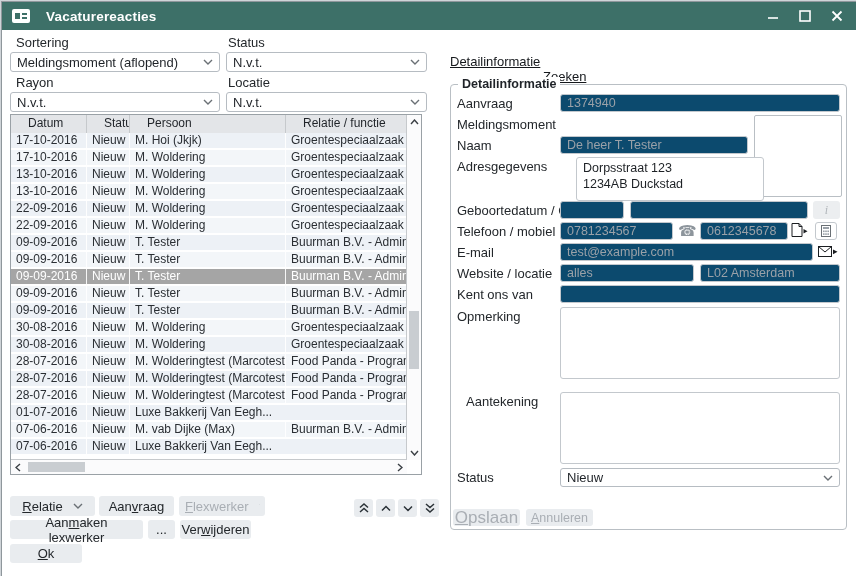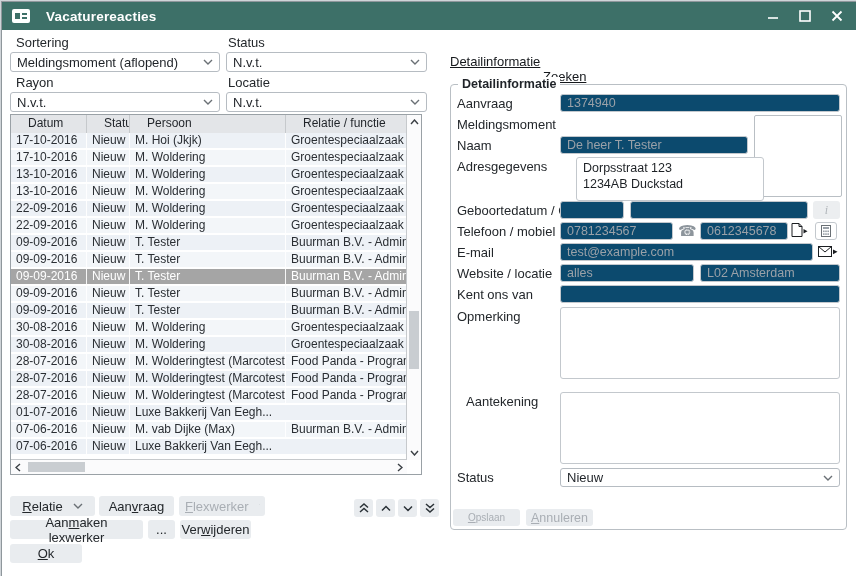--- a/index.html
+++ b/index.html
@@ -388,20 +388,20 @@
   <div class="area" style="left:558px;top:390px;width:280px;height:72px;"></div>
 
   <span class="lbl" style="left:455px;top:468px;">Status</span>
   <div class="combo" style="left:558px;top:466px;width:280px;height:19px;">
     <span>Nieuw</span>
     <svg class="caret" width="10" height="6">
         <path d="M1 1 L5 5 L9 1" stroke="#6a7075" stroke-width="1.4" fill="none"></path>
       </svg>
   </div>
 
-  <button class="btn disabled" style="left:451px;top:507px;width:67px;height:17px;font-size:10px;">
+  <button class="btn disabled" style="left:451px;top:507px;width:67px;height:17px;font-size:17px;">
     <span><span></span><span class="u">O</span><span>pslaan</span></span>
   </button>
   <button class="btn disabled" style="left:524px;top:507px;width:67px;height:17px;font-size:12.5px;">
     <span><span></span><span class="u">A</span><span>nnuleren</span></span>
   </button>
 
 </div>
 
 </body></html>

